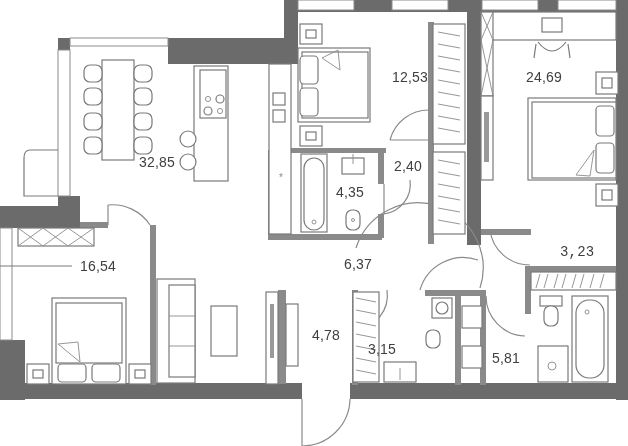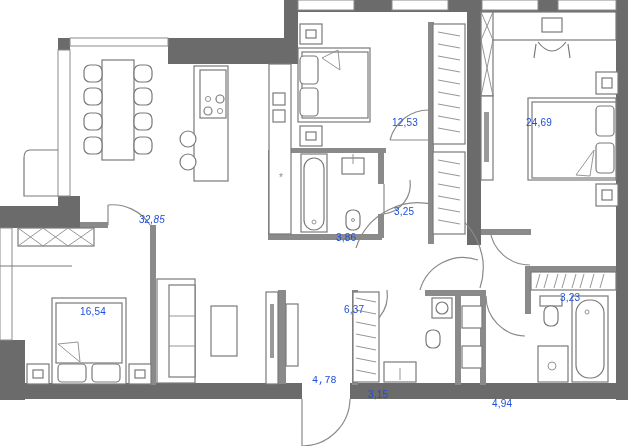--- a/index.html
+++ b/index.html
@@ -4,21 +4,21 @@
 <style>
   html, body { margin:0; padding:0; background:#ffffff; }
   body { width:628px; height:446px; position:relative; overflow:hidden; font-family:"Liberation Sans", sans-serif; }
   #plan { position:absolute; left:0; top:0; width:628px; height:446px; }
   .wall { fill:#6b6b6b; }
   .ln { fill:none; stroke:#7a7a7a; stroke-width:1.2; }
   .lnt { fill:none; stroke:#8a8a8a; stroke-width:0.9; }
   .fur { fill:#ffffff; stroke:#7a7a7a; stroke-width:1.2; }
   .win { fill:#ffffff; stroke:#8c8c8c; stroke-width:1; }
   .door { fill:none; stroke:#8a8a8a; stroke-width:1.2; }
-  .lbl { position:absolute; font-size:10px; color:#1d4ed8; letter-spacing:0.2px; white-space:nowrap;margin-top:48px; }
+  .lbl { position:absolute; font-size:14px; color:#404040; letter-spacing:0.2px; white-space:nowrap; }
 </style>
 </head>
 <body>
 
 <svg id="plan" viewBox="0 0 628 446" xmlns="http://www.w3.org/2000/svg">
 
   <g>
 
     <rect class="wall" x="168" y="38" width="130" height="26"></rect>
     <rect class="wall" x="284" y="0" width="14" height="64"></rect>
@@ -253,23 +253,23 @@
     <rect class="fur" x="572" y="296" width="36" height="86"></rect>
     <rect class="fur" x="576" y="300" width="28" height="78" rx="13"></rect>
     <circle class="lnt" cx="587" cy="312" r="2"></circle>
   </g>
   <g>
     <rect class="fur" x="538" y="346" width="30" height="36"></rect>
     <circle class="lnt" cx="552" cy="366" r="4"></circle>
   </g>
 </svg>
 
-<div class="lbl" style="left:139px;top:166px;font-style:italic;">32,85</div>
+<div class="lbl" style="left:139px;top:154px;">32,85</div>
 <div class="lbl" style="left:392px;top:69px;">12,53</div>
 <div class="lbl" style="left:526px;top:69px;">24,69</div>
-<div class="lbl" style="left:394px;top:158px;">3,25</div>
-<div class="lbl" style="left:336px;top:184px;">3,86</div>
+<div class="lbl" style="left:394px;top:158px;">2,40</div>
+<div class="lbl" style="left:336px;top:184px;">4,35</div>
 <div class="lbl" style="left:344px;top:256px;">6,37</div>
-<div class="lbl" style="left:560px;top:244px;">3,23</div>
+<div class="lbl" style="left:560px;top:244px;font-family:Liberation Mono, monospace;">3,23</div>
 <div class="lbl" style="left:80px;top:258px;">16,54</div>
-<div class="lbl" style="left:312px;top:327px;font-family:Liberation Mono, monospace;">4,78</div>
+<div class="lbl" style="left:312px;top:327px;">4,78</div>
 <div class="lbl" style="left:368px;top:341px;text-align:right;">3,15</div>
-<div class="lbl" style="left:492px;top:350px;">4,94</div>
+<div class="lbl" style="left:492px;top:350px;">5,81</div>
 
 </body></html>

